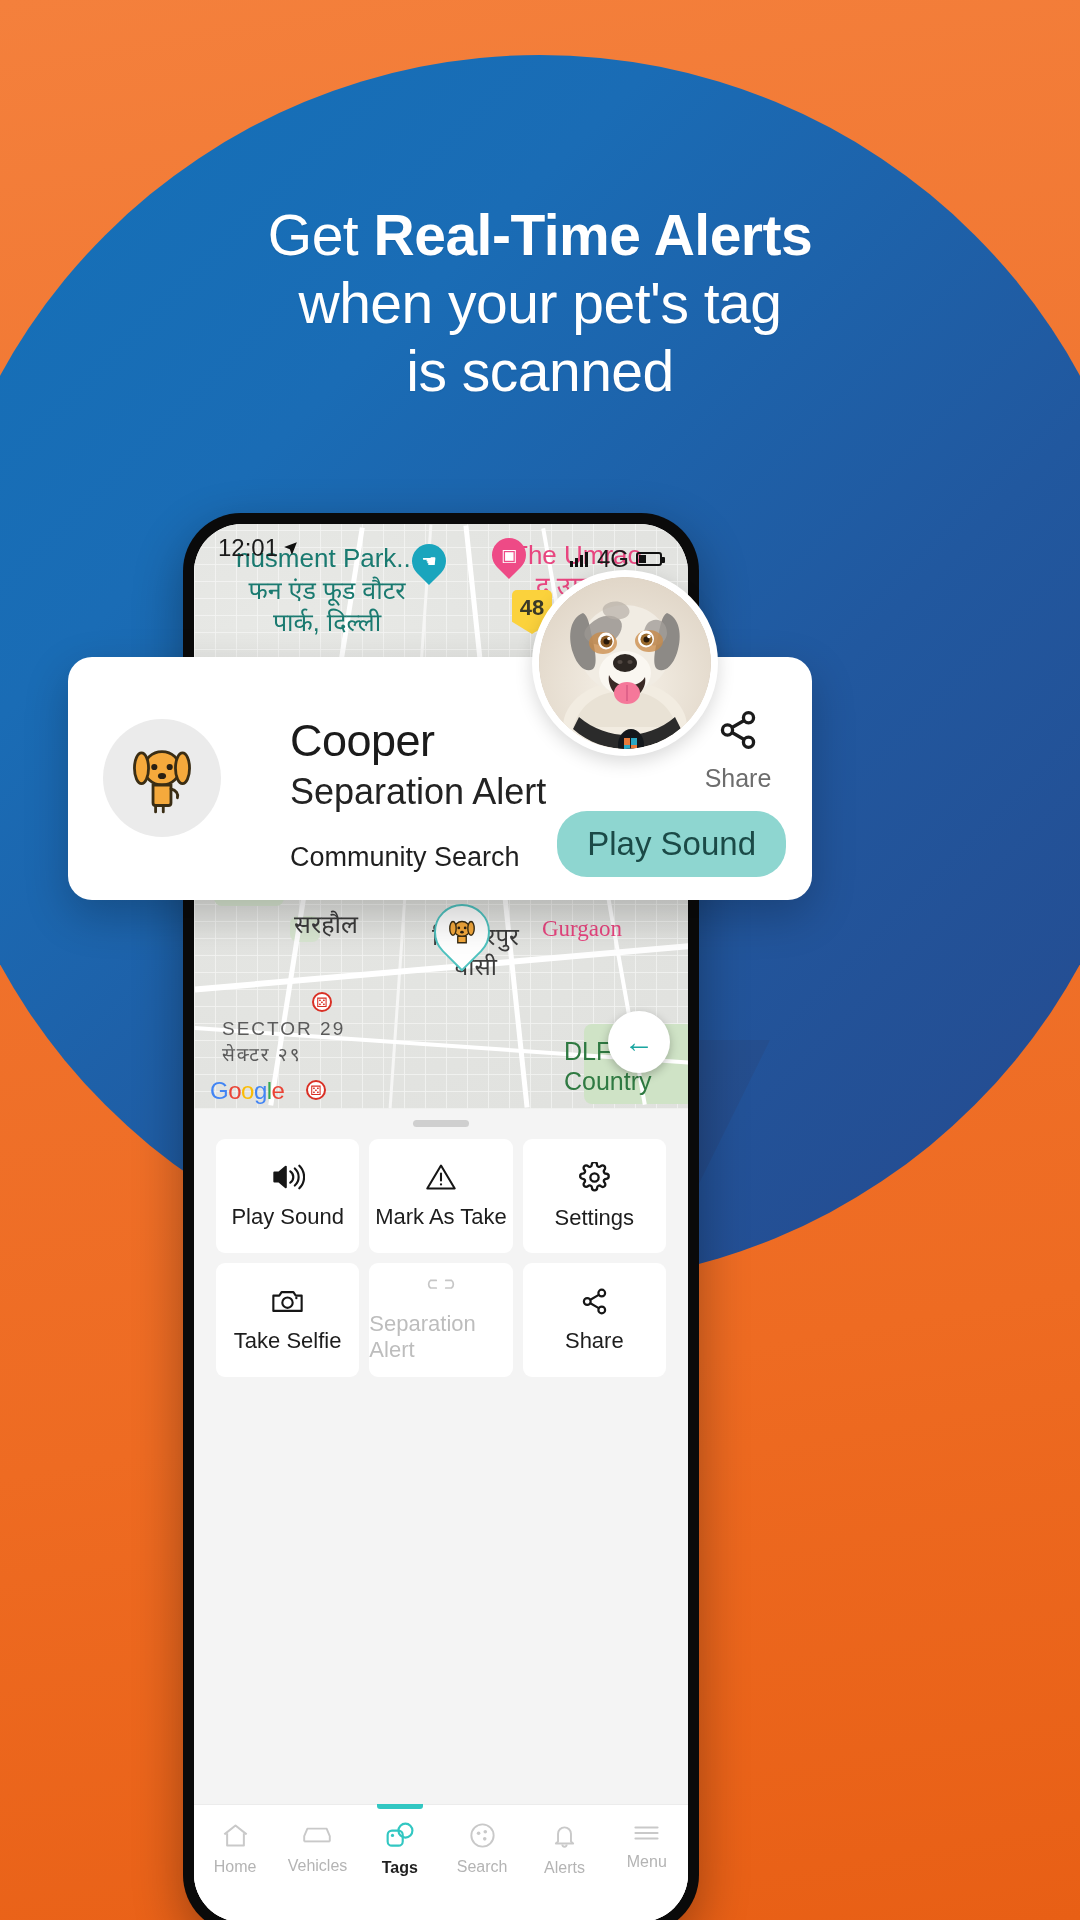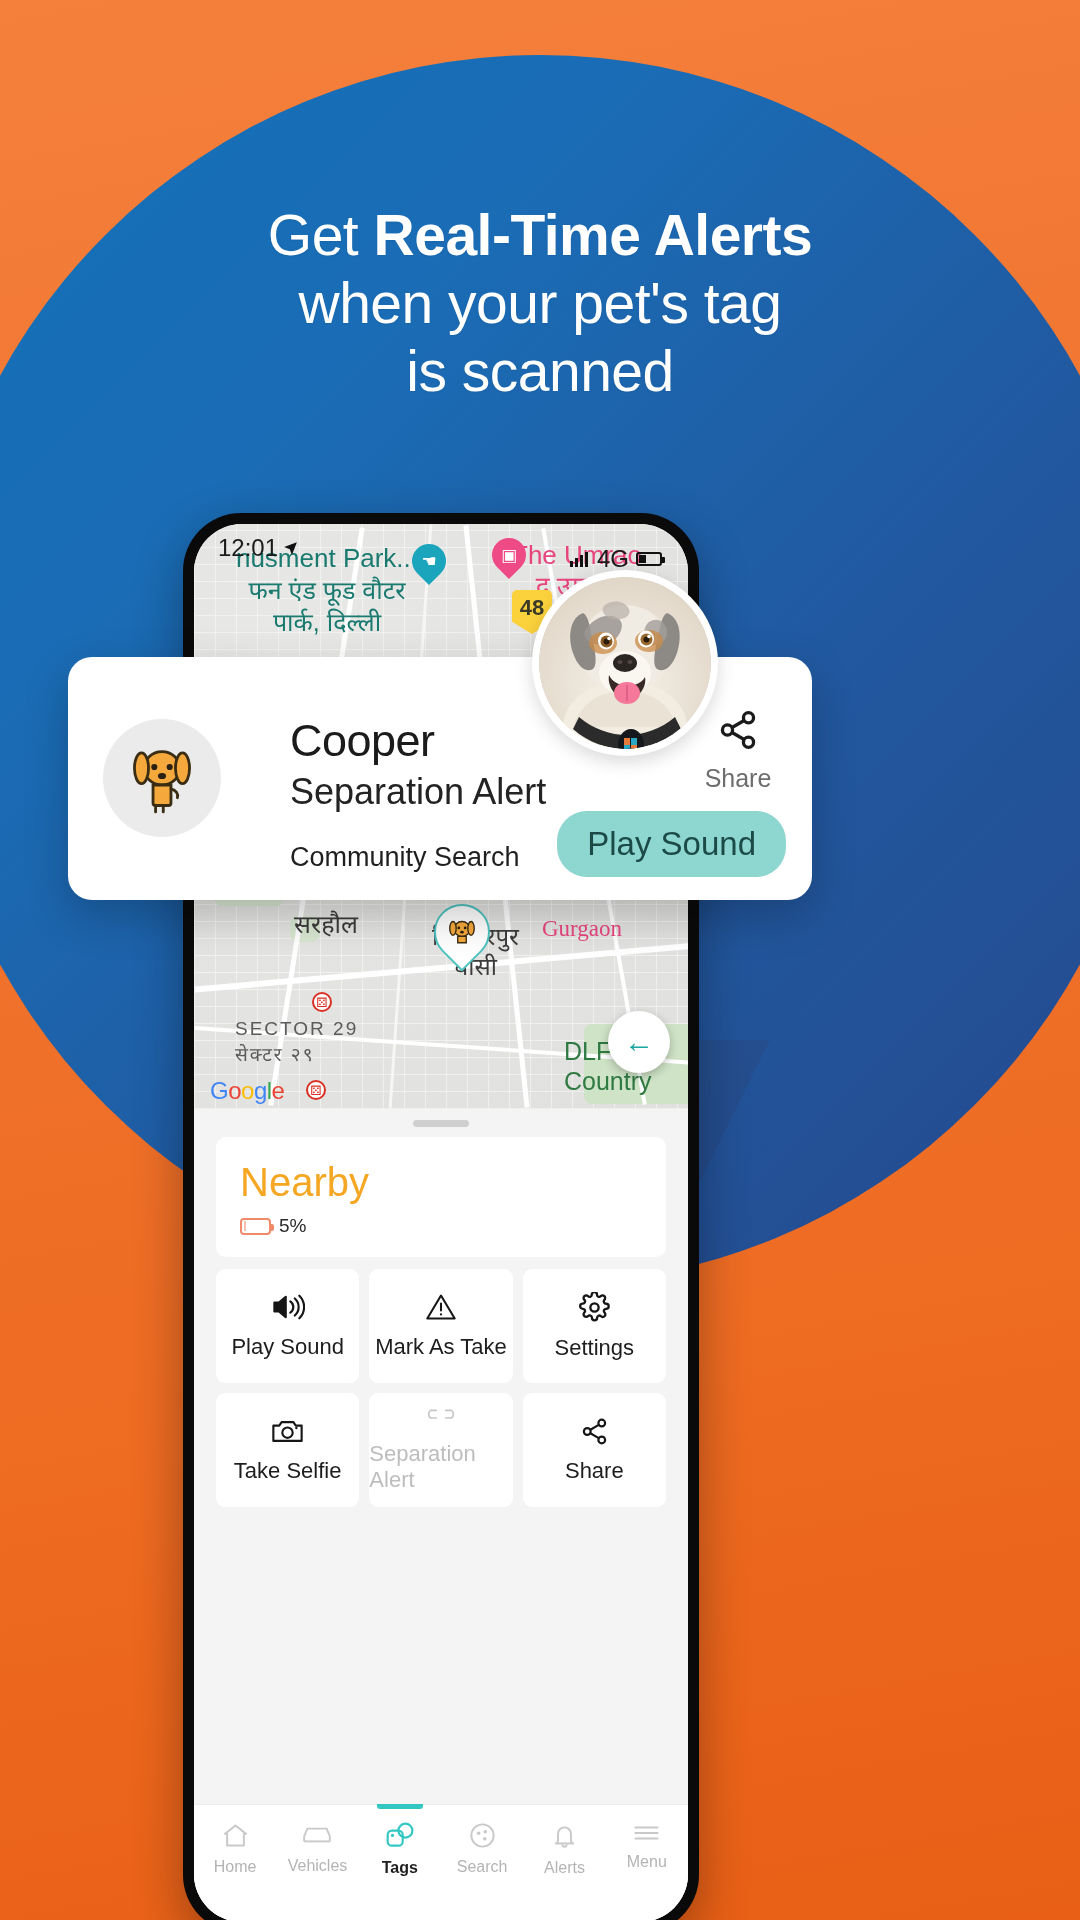--- a/index.html
+++ b/index.html
@@ -113,21 +113,21 @@
   .map-label { position:absolute; z-index:5; font-weight:500; }
   #lbl-amusement {
     left: 8px; top: 18px; width: 250px; text-align:center;
     color:#1a7a70; font-size:25px; line-height:32px;
   }
   #lbl-amusement .en { font-size: 26px; }
   #lbl-umrao { left: 318px; top: 16px; color:#e8457f; font-size:26px; line-height:31px; text-align:center; }
   #lbl-gurgaon { left: 348px; top: 392px; color:#e8457f; font-size:23px;font-family:Liberation Serif, serif; }
   #lbl-sarhaul { left: 100px; top: 382px; color:#3c3c3c; font-size:25px; }
   #lbl-sikandar { left: 238px; top: 398px; color:#3c3c3c; font-size:24px; line-height:30px; text-align:center;}
-  #lbl-sector29 { left: 28px; top: 492px; color:#5a5a5a; font-size:19px; letter-spacing:2px; line-height:26px;margin-left:13px; }
+  #lbl-sector29 { left: 28px; top: 492px; color:#5a5a5a; font-size:19px; letter-spacing:2px; line-height:26px; }
   #lbl-dlf { left: 370px; top: 512px; color:#2f7a42; font-size:25px; line-height:30px; }
 
   .pin {
     position:absolute; width:34px; height:44px; z-index:6;
   }
   .pin .head {
     width:34px;height:34px;border-radius:50% 50% 50% 0;
     transform:rotate(-45deg); display:flex;align-items:center;justify-content:center;
   }
   .pin .head span{ transform:rotate(45deg); color:#fff; font-size:17px;}
@@ -408,27 +408,20 @@
         <span>←</span>
       </div>
       <div id="google-wm">
         <span class="g1">G</span><span class="o1">o</span><span class="o2">o</span><span class="g2">g</span><span class="l">l</span><span class="e">e</span>
       </div>
     </div>
 
     <div id="sheet">
       <div id="grabber"></div>
 
-      <div id="nearby-card">
-        <div id="nearby-title">Nearby</div>
-        <div id="battery-row">
-          <span class="bat-small"></span>
-          <span id="battery-pct">5%</span>
-        </div>
-      </div>
 
       <div id="action-grid">
 
         <div class="action-cell">
           <span class="ic">
             <svg width="34" height="30" viewBox="0 0 30 26" fill="none" stroke="currentColor" stroke-width="1.9" stroke-linecap="round" stroke-linejoin="round">
               <path d="M3 9h4l6-5v18l-6-5H3z" fill="currentColor" stroke="currentColor"></path>
               <path d="M17 8a6 6 0 0 1 0 10"></path>
               <path d="M21 5.5a10 10 0 0 1 0 15"></path>
               <path d="M25 3a14 14 0 0 1 0 20"></path>

